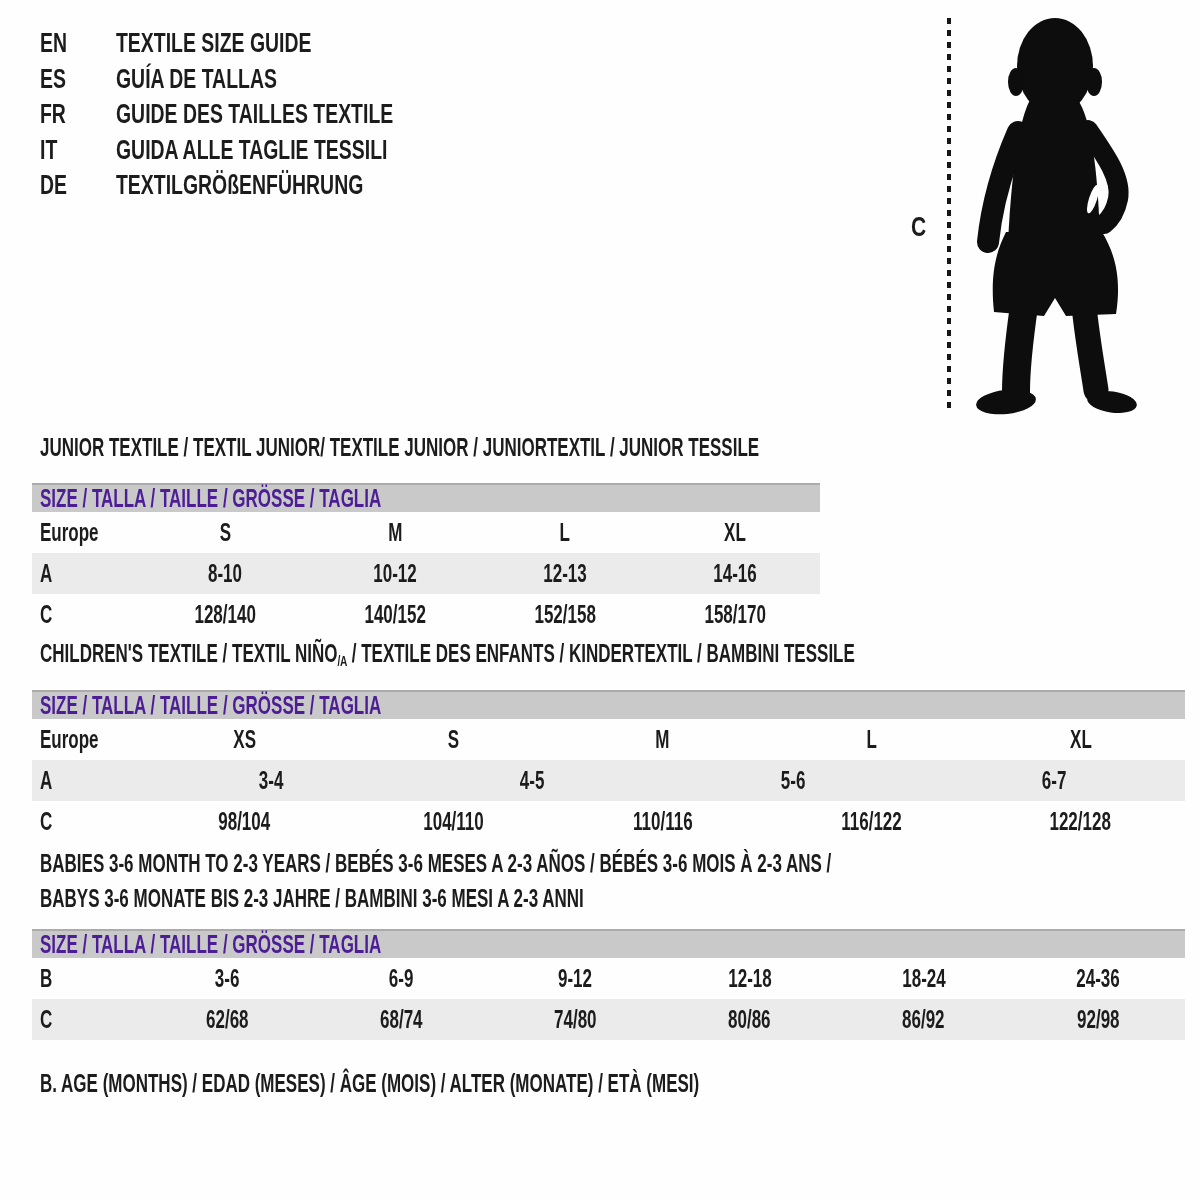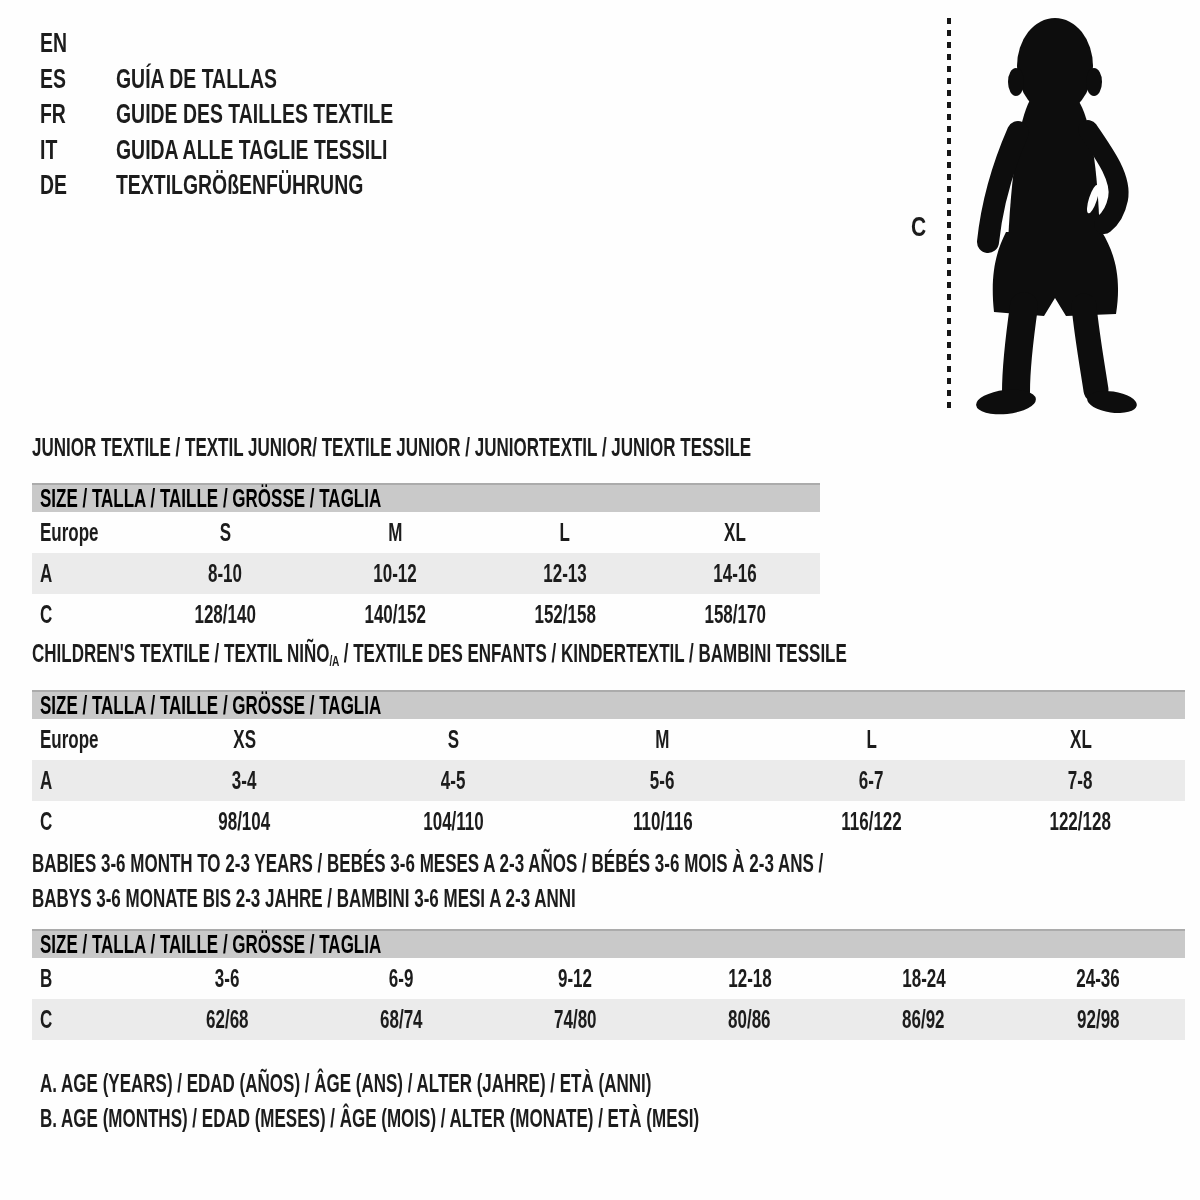--- a/index.html
+++ b/index.html
@@ -17,44 +17,45 @@
   .lang-title .cx, .lang-code .cx { transform:scaleX(0.72); }
 
   
   .measure-line { position:absolute; left:947px; top:18px; width:4px; height:396px;
     background:repeating-linear-gradient(to bottom, #161616 0 6px, transparent 6px 12px); }
   .c-label { position:absolute; left:911px; top:211px; font-weight:bold; font-size:28px; }
   .c-label .cx { transform:scaleX(0.75); }
   .toddler { position:absolute; left:966px; top:14px; width:172px; height:402px; }
 
   
-  .section-heading { position:absolute; left:32px; font-weight:bold; font-size:25px; white-space:nowrap; }
+  .section-heading { position:absolute; left:40px; font-weight:bold; font-size:25px; white-space:nowrap; }
   .heading-sub { font-size:15px; position:relative; top:4px; letter-spacing:-0.5px; }
 
   
   .size-table { position:absolute; left:32px; }
   .size-head { height:27px; background:#c9c9c9; border-top:2px solid #ababab;
-    display:flex; align-items:center; padding-left:8px; font-weight:bold; font-size:25px; color:#000000; }
+    display:flex; align-items:center; padding-left:8px; font-weight:bold; font-size:25px; color:#4c1d95; }
   .trow { display:flex; height:41px; align-items:center; font-weight:bold; font-size:25px; }
   .trow.alt { background:#ebebeb; }
   .tlabel { flex:0 0 100px; padding-left:8px; }
   .tcell { flex:1; text-align:center; }
 
   
   .legend { position:absolute; left:40px; top:1066px; font-weight:bold; font-size:25px; }
   .legend-line { height:35px; display:flex; align-items:center; }
 </style>
 </head>
 <body>
 
 <div class="canvas">
 
   <div class="langs">
     <div class="lang-row">
       <span class="lang-code"><span class="cx">EN</span></span>
+      <span class="lang-title"><span class="cx">TEXTILE SIZE GUIDE</span></span>
     </div>
     <div class="lang-row">
       <span class="lang-code"><span class="cx">ES</span></span>
       <span class="lang-title"><span class="cx">GUÍA DE TALLAS</span></span>
     </div>
     <div class="lang-row">
       <span class="lang-code"><span class="cx">FR</span></span>
       <span class="lang-title"><span class="cx">GUIDE DES TAILLES TEXTILE</span></span>
     </div>
     <div class="lang-row">
@@ -130,21 +131,20 @@
       <div class="tcell"><span class="cx cxc">M</span></div>
       <div class="tcell"><span class="cx cxc">L</span></div>
       <div class="tcell"><span class="cx cxc">XL</span></div>
     </div>
     <div class="trow alt">
       <div class="tlabel"><span class="cx">A</span></div>
       <div class="tcell"><span class="cx cxc">3-4</span></div>
       <div class="tcell"><span class="cx cxc">4-5</span></div>
       <div class="tcell"><span class="cx cxc">5-6</span></div>
       <div class="tcell"><span class="cx cxc">6-7</span></div>
-      <div class="tcell"><span class="cx cxc">7-8</span></div>
     </div>
     <div class="trow">
       <div class="tlabel"><span class="cx">C</span></div>
       <div class="tcell"><span class="cx cxc">98/104</span></div>
       <div class="tcell"><span class="cx cxc">104/110</span></div>
       <div class="tcell"><span class="cx cxc">110/116</span></div>
       <div class="tcell"><span class="cx cxc">116/122</span></div>
       <div class="tcell"><span class="cx cxc">122/128</span></div>
     </div>
   </div>
@@ -172,20 +172,17 @@
       <div class="tcell"><span class="cx cxc">68/74</span></div>
       <div class="tcell"><span class="cx cxc">74/80</span></div>
       <div class="tcell"><span class="cx cxc">80/86</span></div>
       <div class="tcell"><span class="cx cxc">86/92</span></div>
       <div class="tcell"><span class="cx cxc">92/98</span></div>
     </div>
   </div>
 
   <div class="legend">
     <div class="legend-line">
-        <span class="cx">A. AGE (YEARS) / EDAD (AÑOS) / ÂGE (ANS) / ALTER (JAHRE) / ETÀ (ANNI)</span>
-      </div>
-    <div class="legend-line">
         <span class="cx">B. AGE (MONTHS) / EDAD (MESES) / ÂGE (MOIS) / ALTER (MONATE) / ETÀ (MESI)</span>
       </div>
   </div>
 
 </div>
 
 </body></html>

